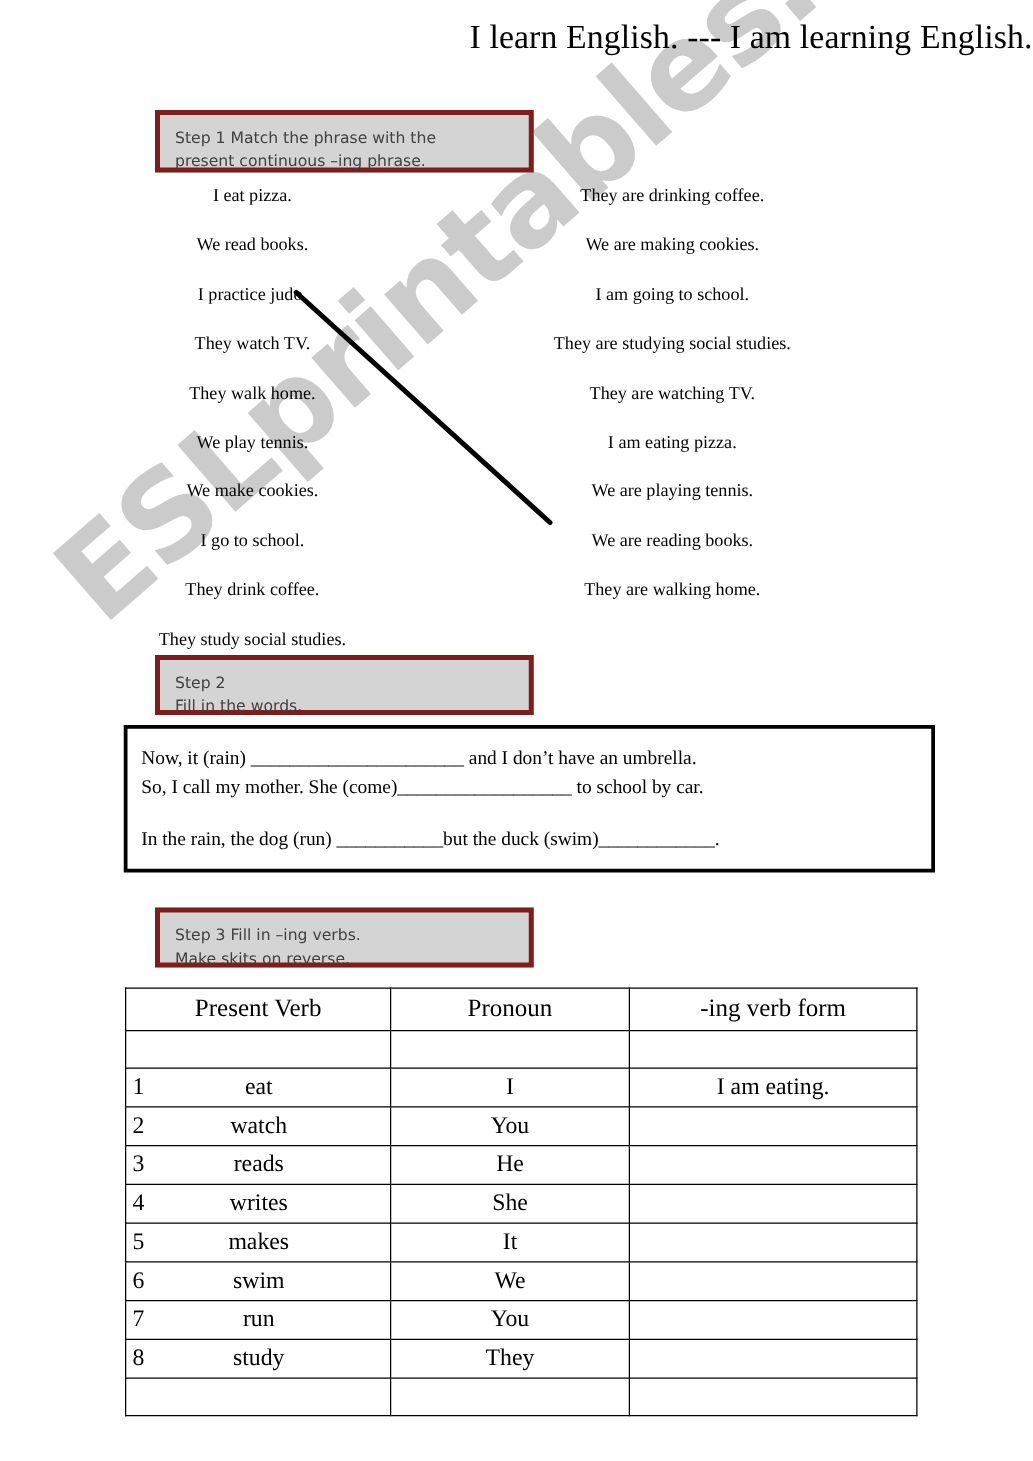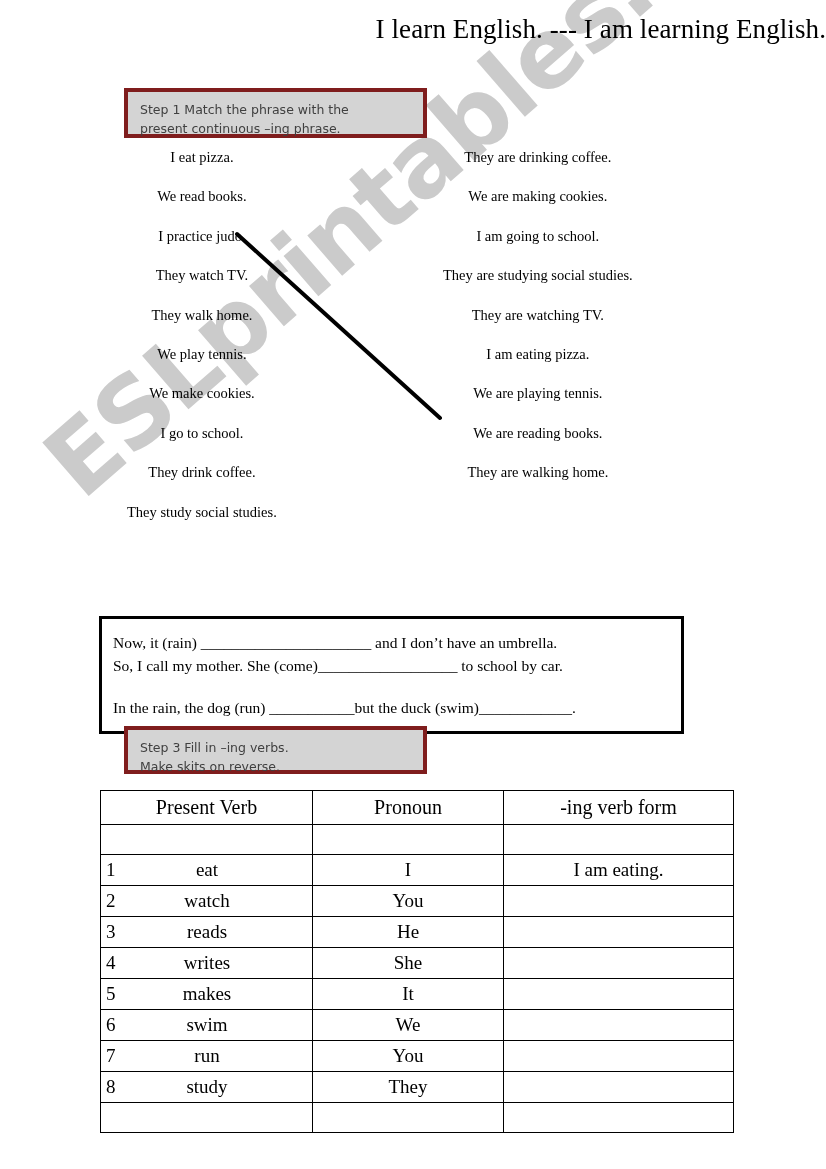--- a/index.html
+++ b/index.html
@@ -71,22 +71,22 @@
   .match-col { font-size: 14.5px; line-height: 39.4px; white-space: nowrap; text-align: center; }
   #match-left  { left: 127px; top: 138px; }
   #match-right { left: 443px; top: 138px; }
   .match-item { height: 39.4px; }
 
   
   #connector { left: 0; top: 0; width: 826px; height: 1169px; pointer-events: none; z-index: 4; }
 
   
   #fill-box {
-    left: 99px; top: 616px;
-    width: 585px; height: 118px;
+    left: 99px; top: 580px;
+    width: 649px; height: 118px;
     border: 3px solid #000000;
     box-sizing: border-box;
     padding: 12px 0 0 11px;
     font-size: 15.5px;
     line-height: 23px;
   }
   #fill-box .gap { height: 19px; }
   .fill-line { white-space: nowrap; }
 
   
@@ -160,20 +160,24 @@
     <div class="match-item">I am eating pizza.</div>
     <div class="match-item">We are playing tennis.</div>
     <div class="match-item">We are reading books.</div>
     <div class="match-item"> They are walking home.</div>
   </div>
 
   <svg id="connector" class="layer">
     <line id="connector-line" x1="237" y1="234" x2="440" y2="418" stroke="#000000" stroke-width="4" stroke-linecap="round"></line>
   </svg>
 
+  <div id="step2-box" class="layer step-box">
+    <div>Step 2</div>
+    <div>Fill in the words.</div>
+  </div>
 
   <div id="fill-box" class="layer">
     <div class="fill-line">Now, it (rain) ______________________ and I don’t have an umbrella.</div>
     <div class="fill-line">So, I call my mother. She (come)__________________ to school by car.</div>
     <div class="gap"></div>
     <div class="fill-line">In the rain, the dog (run) ___________but the duck (swim)____________.</div>
   </div>
 
   <div id="step3-box" class="layer step-box">
     <div>Step 3  Fill in –ing verbs.</div>

